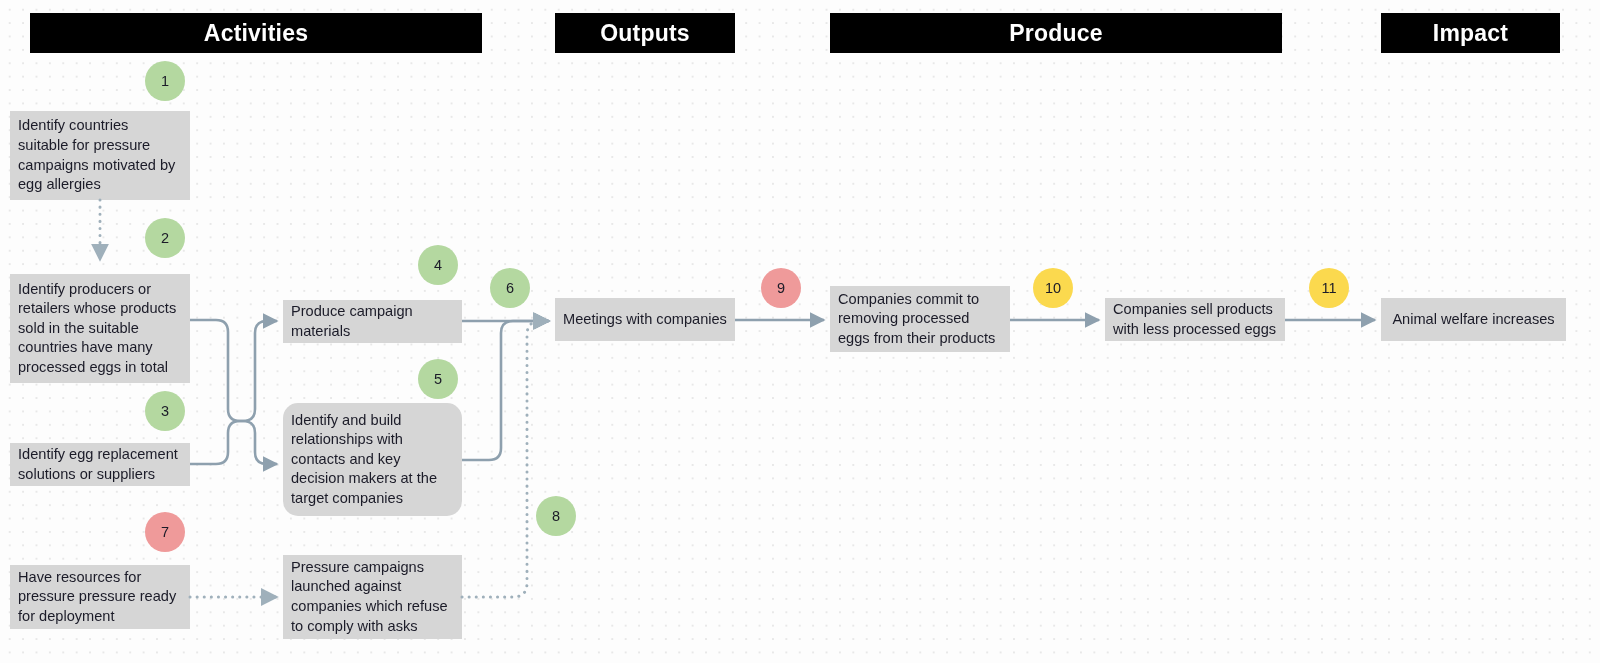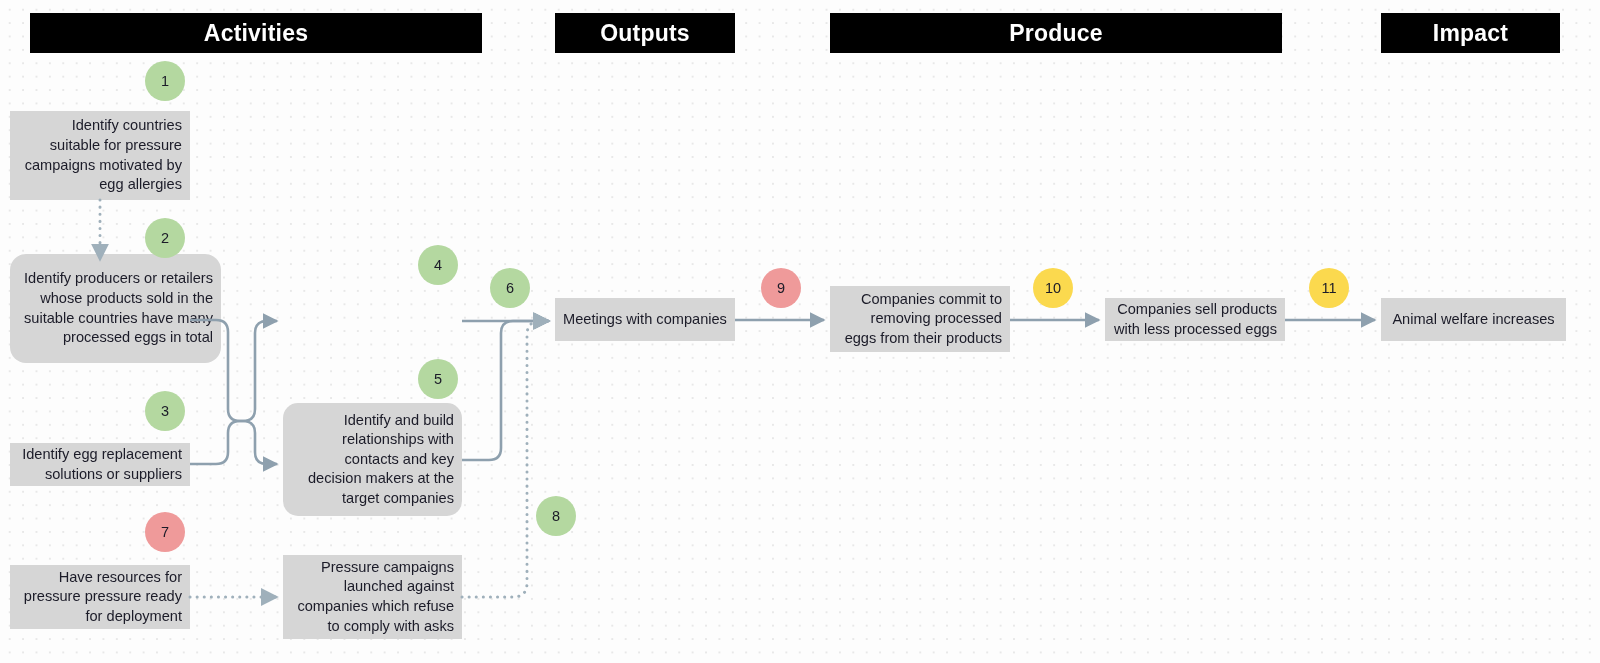--- a/index.html
+++ b/index.html
@@ -36,21 +36,21 @@
   }
 
   
   .node {
     position: absolute;
     background: #d6d6d6;
     color: #1b1b28;
     display: flex;
     align-items: center;
     justify-content: center;
-    text-align: right;
+    text-align: left;
     font-size: 14.6px;
     line-height: 19.6px;
     padding: 0 8px;
     box-sizing: border-box;
   }
   .node span { display: block; }
 
   
   .badge {
     position: absolute;
@@ -139,28 +139,31 @@
     <span>Produce</span>
   </div>
   <div class="stage-header" style="left:1381px; width:179px;">
     <span>Impact</span>
   </div>
 
   <div class="node" style="left:10px; top:111px; width:180px; height:89px;">
     <span>Identify countries suitable for pressure campaigns motivated by egg allergies</span>
   </div>
 
-  <div class="node" style="left:10px; top:254px; width:211px; height:109px;border-radius:16px;">
+  <div class="node" style="left:10px; top:274px; width:180px; height:109px;">
     <span>Identify producers or retailers whose products sold in the suitable countries have many processed eggs in total</span>
   </div>
 
   <div class="node" style="left:10px; top:443px; width:180px; height:43px;">
     <span>Identify egg replacement solutions or suppliers</span>
   </div>
 
+  <div class="node" style="left:283px; top:300px; width:179px; height:43px;">
+    <span>Produce campaign materials</span>
+  </div>
 
   <div class="node" style="left:283px; top:403px; width:179px; height:113px;border-radius:15px;">
     <span>Identify and build relationships with contacts and key decision makers at the target companies</span>
   </div>
 
   <div class="node" style="left:10px; top:565px; width:180px; height:64px;">
     <span>Have resources for pressure pressure ready for deployment</span>
   </div>
 
   <div class="node" style="left:283px; top:555px; width:179px; height:84px;">

